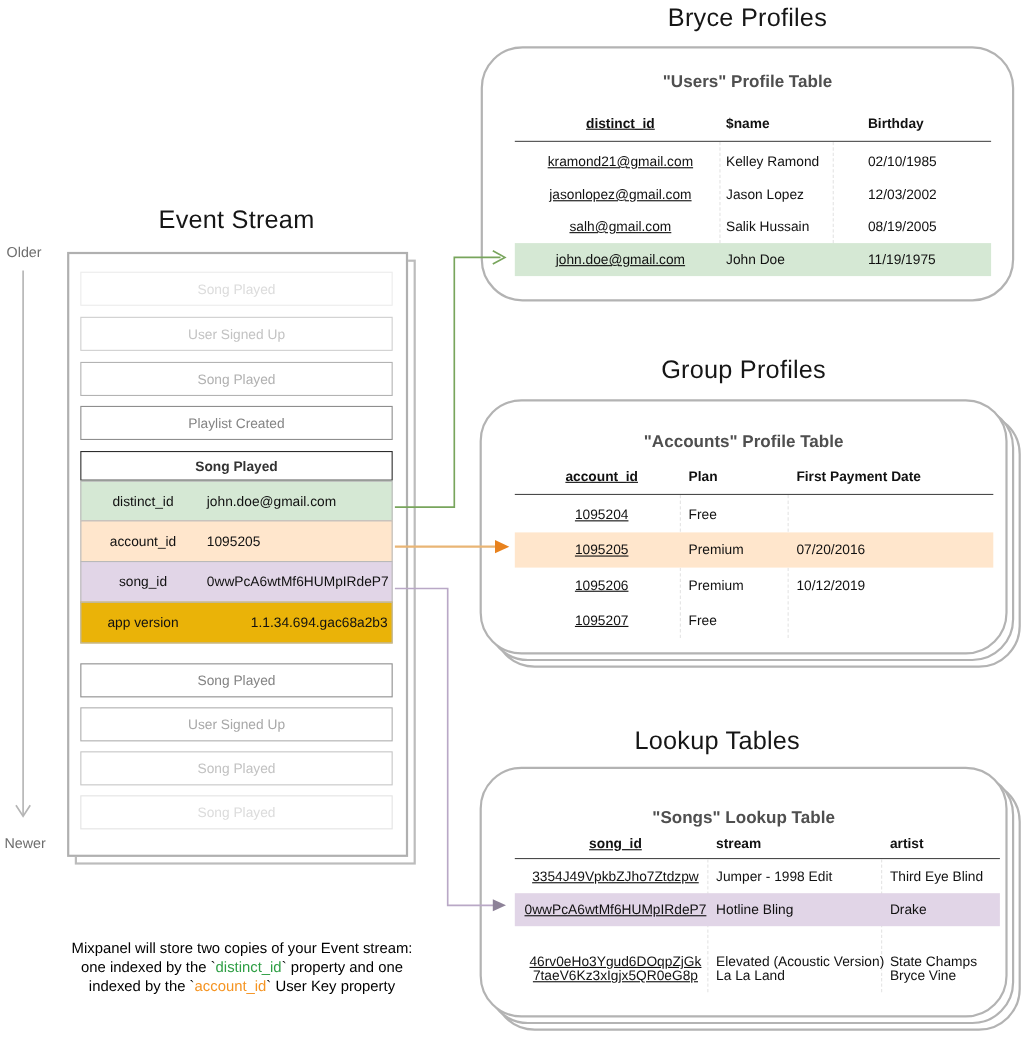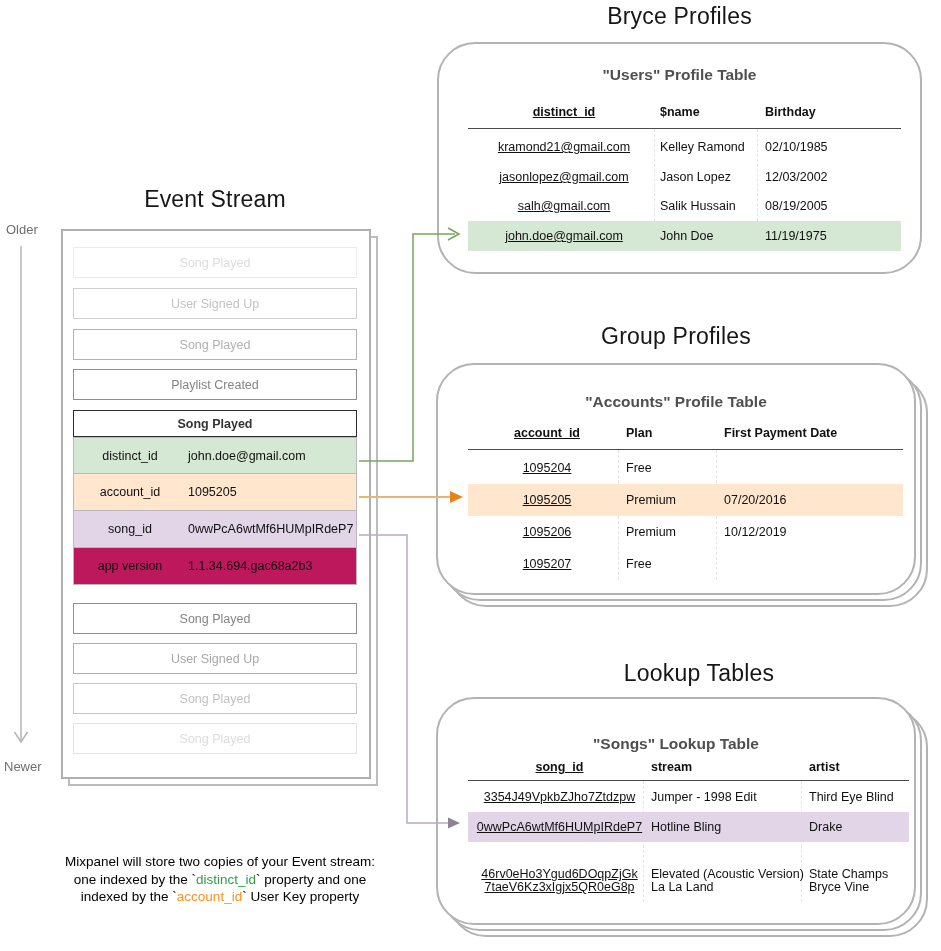--- a/index.html
+++ b/index.html
@@ -39,21 +39,21 @@
   .card{box-sizing:border-box;background:#fff;border:2px solid #b3b3b3;border-radius:38px;}
   .stackcard{box-sizing:border-box;background:#fff;border:2px solid #b3b3b3;border-radius:38px;}
   .card-title{position:absolute;width:100%;text-align:center;font-size:15.5px;font-weight:bold;color:#4f4f4f;}
   .thead{position:absolute;display:flex;font-size:12.5px;font-weight:bold;color:#111;}
   .trow{position:absolute;display:flex;align-items:center;font-size:12.5px;color:#111;}
   .c-center{text-align:center;}
   .idcell{text-decoration:underline;}
   .head-underline{position:absolute;border-top:1px solid #4a4a4a;height:0;}
   .colsep{position:absolute;width:0;border-left:1px dashed #e4e4e4;}
   
-  .u-c1{flex:0 0 192px;} .u-c2{flex:0 0 105px;} .u-c3{flex:1 1 auto;}
+  .u-c1{flex:0 0 192px;} .u-c2{flex:0 0 105px;} .u-c3{flex:1 1 auto;margin-left:24px;}
   
   .a-c1{flex:0 0 158px;} .a-c2{flex:0 0 98px;} .a-c3{flex:1 1 auto;}
   
   .s-c1{flex:0 0 183px;} .s-c2{flex:0 0 158px;} .s-c3{flex:1 1 auto;}
   svg.overlay{position:absolute;left:0;top:0;pointer-events:none;}
 </style>
 </head>
 <body>
 
 <div class="canvas">
@@ -76,21 +76,21 @@
         <span class="prop-val">john.doe@gmail.com</span>
       </div>
       <div class="prop-row" style="background:#ffe6cc;">
         <span class="prop-key">account_id</span>
         <span class="prop-val">1095205</span>
       </div>
       <div class="prop-row" style="background:#e1d5e7;">
         <span class="prop-key">song_id</span>
         <span class="prop-val">0wwPcA6wtMf6HUMpIRdeP7</span>
       </div>
-      <div class="prop-row" style="background:#be185d;">
+      <div class="prop-row" style="background:#eab308;gap:40px;">
         <span class="prop-key">app version</span>
         <span class="prop-val">1.1.34.694.gac68a2b3</span>
       </div>
     </div>
 
     <div class="ev-row fade-b1" style="top:372px;">Song Played</div>
     <div class="ev-row fade-b2" style="top:412px;">User Signed Up</div>
     <div class="ev-row fade-b3" style="top:452px;">Song Played</div>
     <div class="ev-row fade-b4" style="top:492px;">Song Played</div>
   </div>
@@ -162,21 +162,21 @@
       <span class="a-c2">Premium</span>
       <span class="a-c3">10/12/2019</span>
     </div>
     <div class="trow" style="left:30px;top:183px;width:435px;height:32px;">
       <span class="a-c1 c-center idcell">1095207</span>
       <span class="a-c2">Free</span>
       <span class="a-c3"></span>
     </div>
   </div>
 
-  <div class="abs section-title" style="left:459px;top:660px;width:480px;text-align:center;">Lookup Tables</div>
+  <div class="abs section-title" style="left:412px;top:660px;width:480px;text-align:center;">Lookup Tables</div>
   <div class="abs stackcard" style="left:448px;top:709px;width:480px;height:228px;"></div>
   <div class="abs stackcard" style="left:442px;top:703px;width:480px;height:228px;"></div>
   <div class="abs card" style="left:436px;top:697px;width:480px;height:228px;">
     <div class="card-title" style="top:36px;">"Songs" Lookup Table</div>
     <div class="thead" style="left:30px;top:61px;width:441px;">
       <span class="s-c1 c-center idcell">song_id</span>
       <span class="s-c2">stream</span>
       <span class="s-c3">artist</span>
     </div>
     <div class="head-underline" style="left:30px;top:81px;width:441px;"></div>

